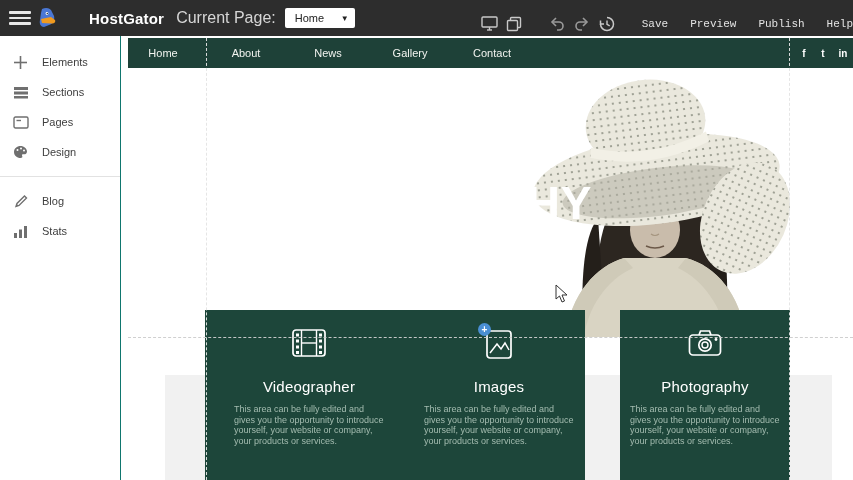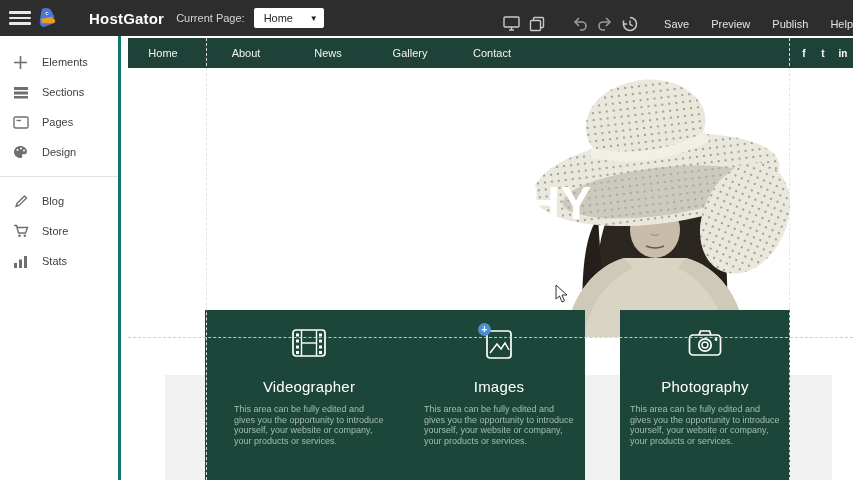--- a/index.html
+++ b/index.html
@@ -6,36 +6,36 @@
   html,body { width:853px; height:480px; overflow:hidden; font-family:"Liberation Sans", sans-serif; }
   .app { position:relative; width:853px; height:480px; background:#fff; }
 
   
   .topbar { position:absolute; left:0; top:0; width:853px; height:36px;
             background:var(--topbar_bg,#2d2d2d); display:flex; align-items:center; z-index:50; }
   .hamburger { width:22px; height:14px; margin-left:9px; display:flex; flex-direction:column; justify-content:space-between; cursor:pointer; }
   .hamburger span { display:block; height:2.6px; background:#e9e9e9; border-radius:1px; }
   .logo { display:flex; align-items:center; margin-left:7px;gap:28px; }
   .logo-text { color:#fff; font-size:15px; font-weight:bold; letter-spacing:.2px; margin-left:3px; }
-  .cp-label { color:#d6d6d6; font-size:11px; margin-left:12px; }
+  .cp-label { color:#d6d6d6; font-size:16px; margin-left:12px; }
   .page-select { margin-left:9px; width:70px; height:20px; background:#fff; border-radius:2px;
                  display:flex; align-items:center; justify-content:space-between; padding:0 6px 0 10px; cursor:pointer; }
   .page-select .val { font-size:11px; color:#222; }
   .page-select .caret { font-size:8px; color:#222; }
-  .tb-right { position:absolute; right:0; top:0; height:47px; display:flex; align-items:center; }
+  .tb-right { position:absolute; right:0; top:0; height:47px; display:flex; align-items:center;font-family:Liberation Mono, monospace; }
   .tb-icon { width:17px; height:17px; display:flex; align-items:center; justify-content:center; cursor:pointer; }
   .tb-icon svg { display:block; }
   .tb-btn { color:#e3e3e3; font-size:11px; cursor:pointer; background:none; border:none; font-family:inherit; }
   .upgrade-btn { width:64px; height:26px; background:var(--upgrade_blue,#5992c8); color:#fff; border:none;
                  font-size:10px; font-family:inherit; letter-spacing:.4px; border-radius:2px; margin-left:18px; margin-right:2px; cursor:pointer; }
   .gap8 { margin-left:8px; } .gap22 { margin-left:22px; } .gap26 { margin-left:26px; }
 
   
   .sidebar { position:absolute; left:0; top:36px; width:121px; height:444px; background:#fff;
-             border-right:3px solid #0f766e; padding-top:11px; z-index:40; }
+             border-right:1px solid #0f766e; padding-top:11px; z-index:40; }
   .sb-item { height:30px; display:flex; align-items:center; padding-left:12px; cursor:pointer; }
   .sb-item .sb-ico { width:17px; height:17px; display:flex; align-items:center; justify-content:center; }
   .sb-item .sb-label { font-size:11px; color:#3e3e3e; margin-left:13px; }
   .sb-divider { height:1px; background:#e2e2e2; margin:9px 0 9px 0; }
 
   
   .canvas { position:absolute; left:121px; top:36px; width:732px; height:444px; background:#fff; }
   .site { position:absolute; left:7px; top:0; width:725px; height:444px; }
 
   .site-nav { position:absolute; left:0; top:2px; width:725px; height:30px; background:var(--nav_green,#1e4138); }
@@ -175,30 +175,20 @@
     </div>
     <div class="sb-divider"></div>
     <div class="sb-item">
       <span class="sb-ico">
           <svg width="14" height="14" viewBox="0 0 14 14">
             <path d="M2 12.5 L3 9.5 L10.5 2 L12.5 4 L5 11.5 Z" fill="none" stroke="#6f6f6f" stroke-width="1.4"></path>
             <path d="M2 12.5 L4.5 11.8 L2.6 10 Z" fill="#6f6f6f"></path>
           </svg>
         </span>
       <span class="sb-label">Blog</span>
-    </div>
-    <div class="sb-item">
-      <span class="sb-ico">
-          <svg width="16" height="14" viewBox="0 0 16 14">
-            <path d="M1 1.5 H3.5 L5.5 9 H12.5 L14.5 3.5 H4" fill="none" stroke="#6f6f6f" stroke-width="1.4"></path>
-            <circle cx="6.5" cy="11.8" r="1.3" fill="#6f6f6f"></circle>
-            <circle cx="11.8" cy="11.8" r="1.3" fill="#6f6f6f"></circle>
-          </svg>
-        </span>
-      <span class="sb-label">Store</span>
     </div>
     <div class="sb-item">
       <span class="sb-ico">
           <svg width="15" height="13" viewBox="0 0 15 13">
             <rect x="1" y="8" width="3" height="5" fill="#6f6f6f"></rect>
             <rect x="6" y="4.5" width="3" height="8.5" fill="#6f6f6f"></rect>
             <rect x="11" y="1" width="3" height="12" fill="#6f6f6f"></rect>
           </svg>
         </span>
       <span class="sb-label">Stats</span>

